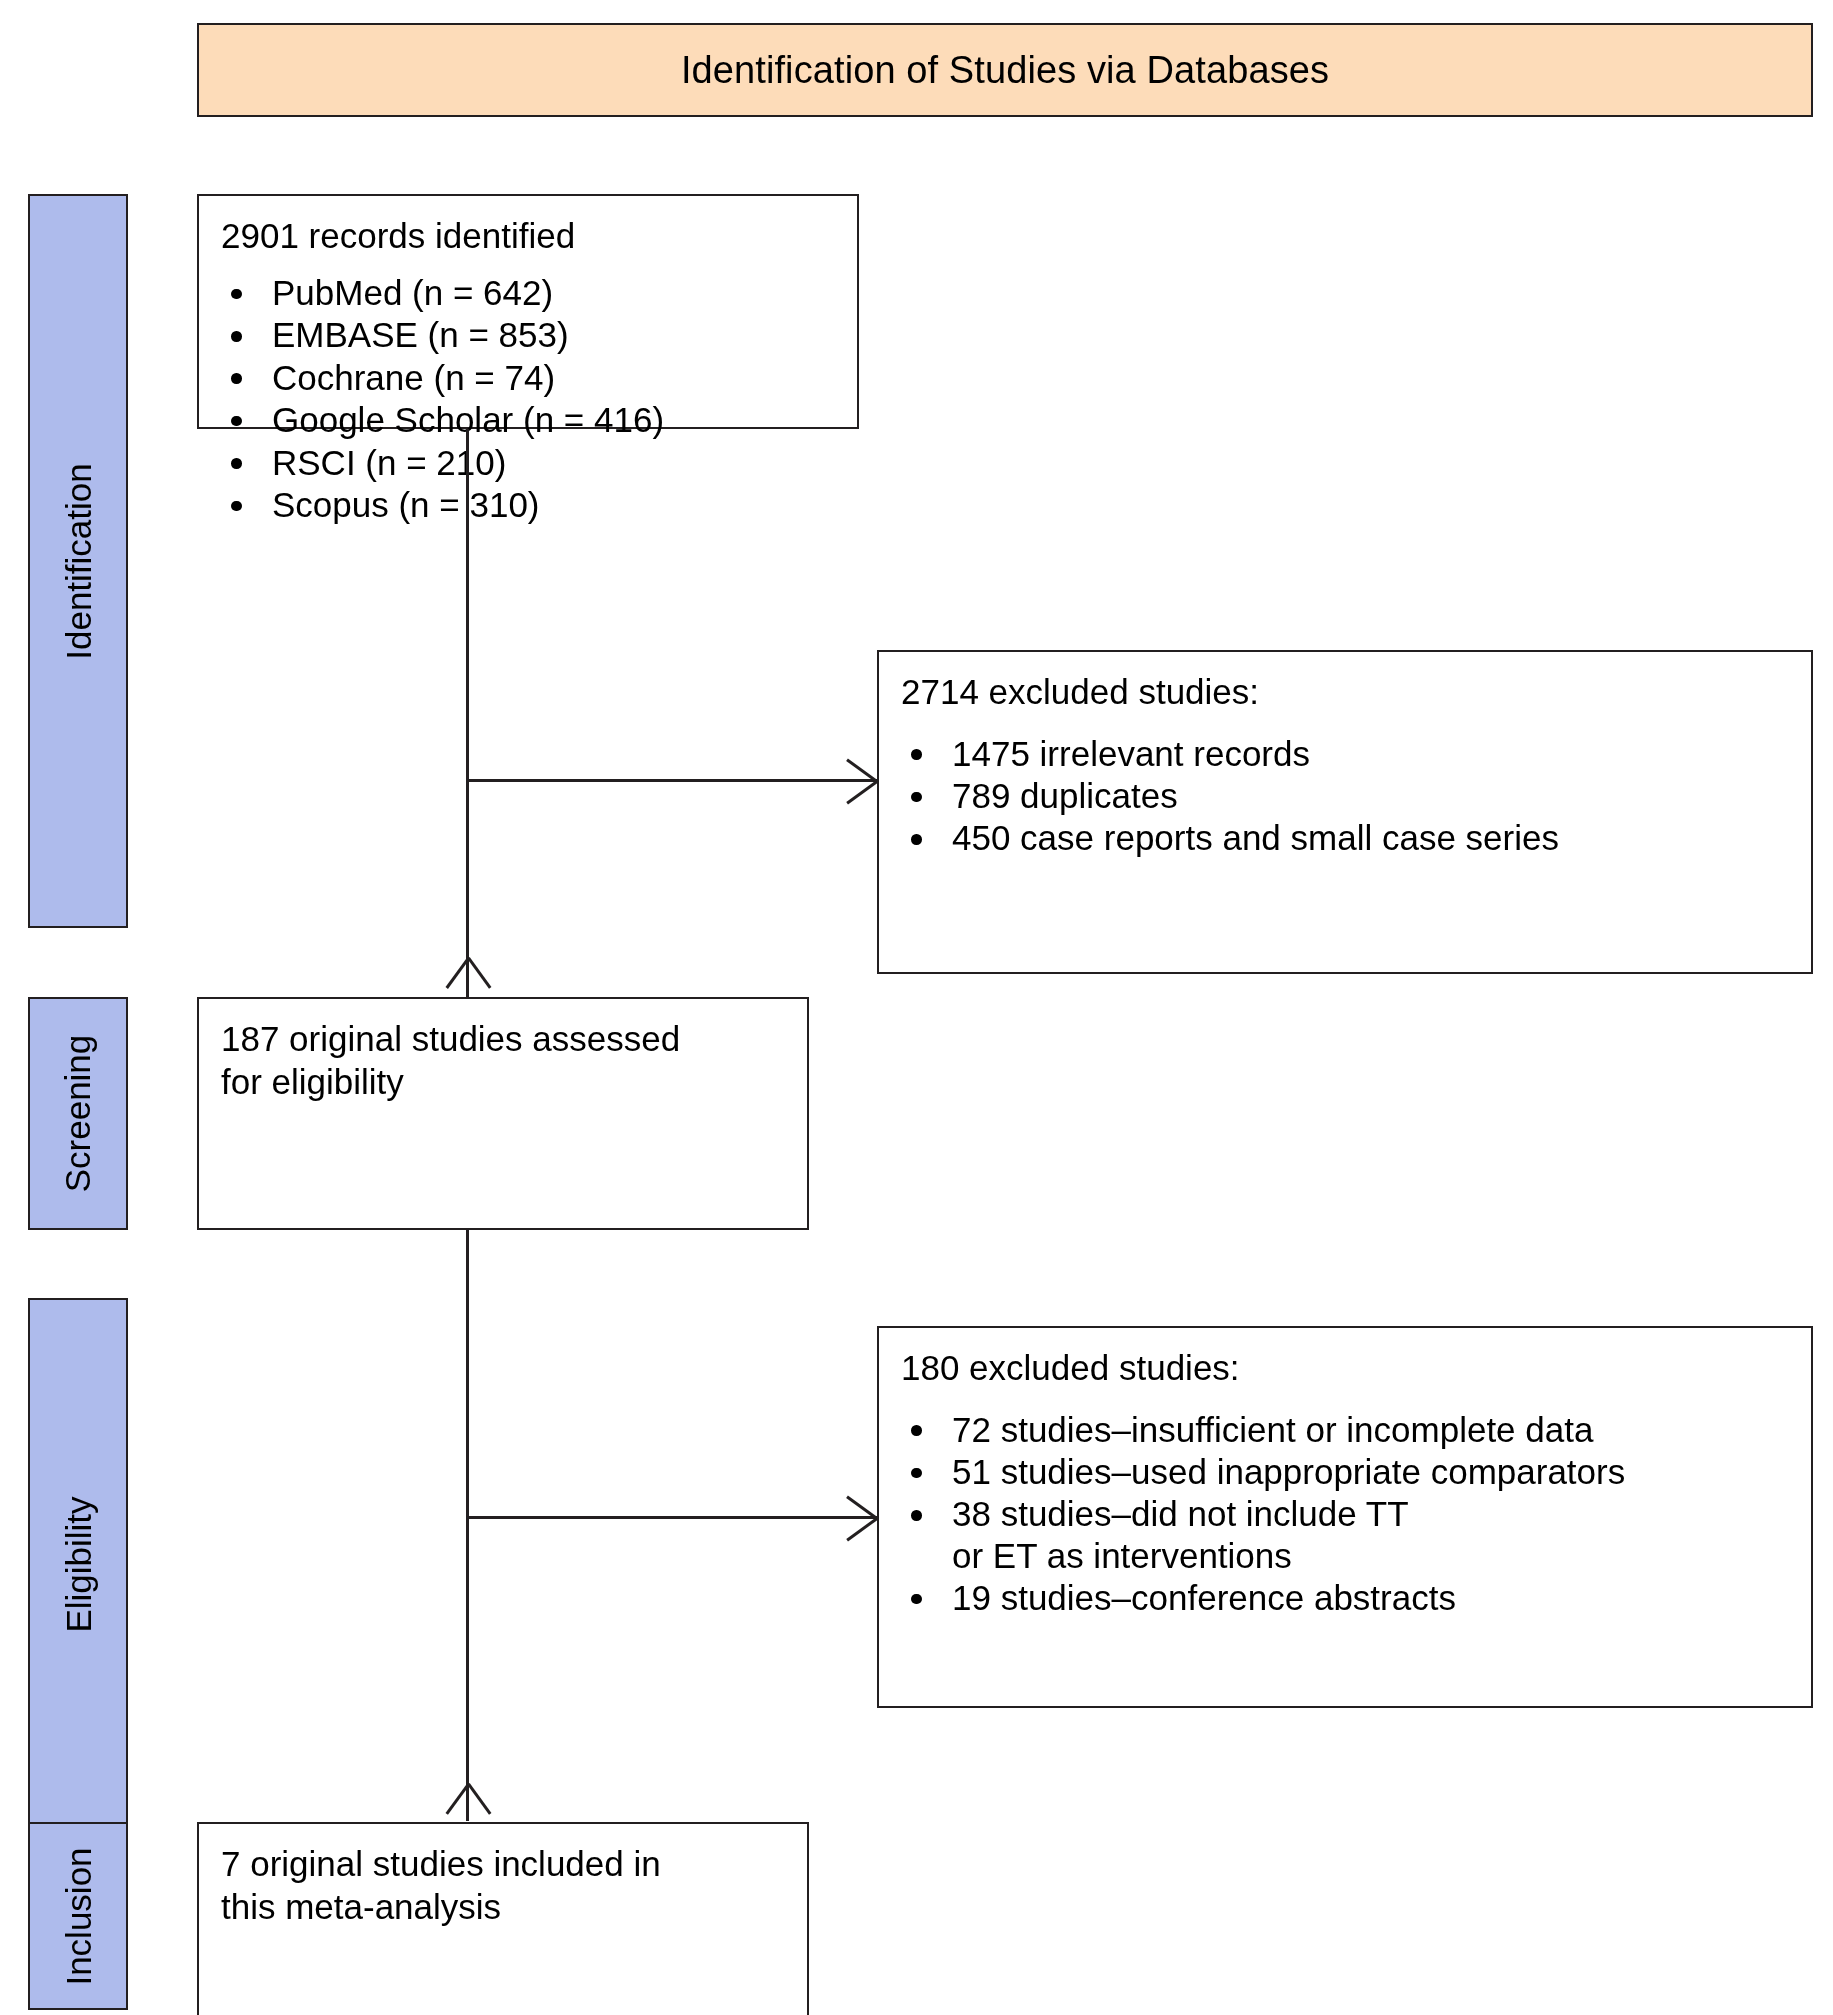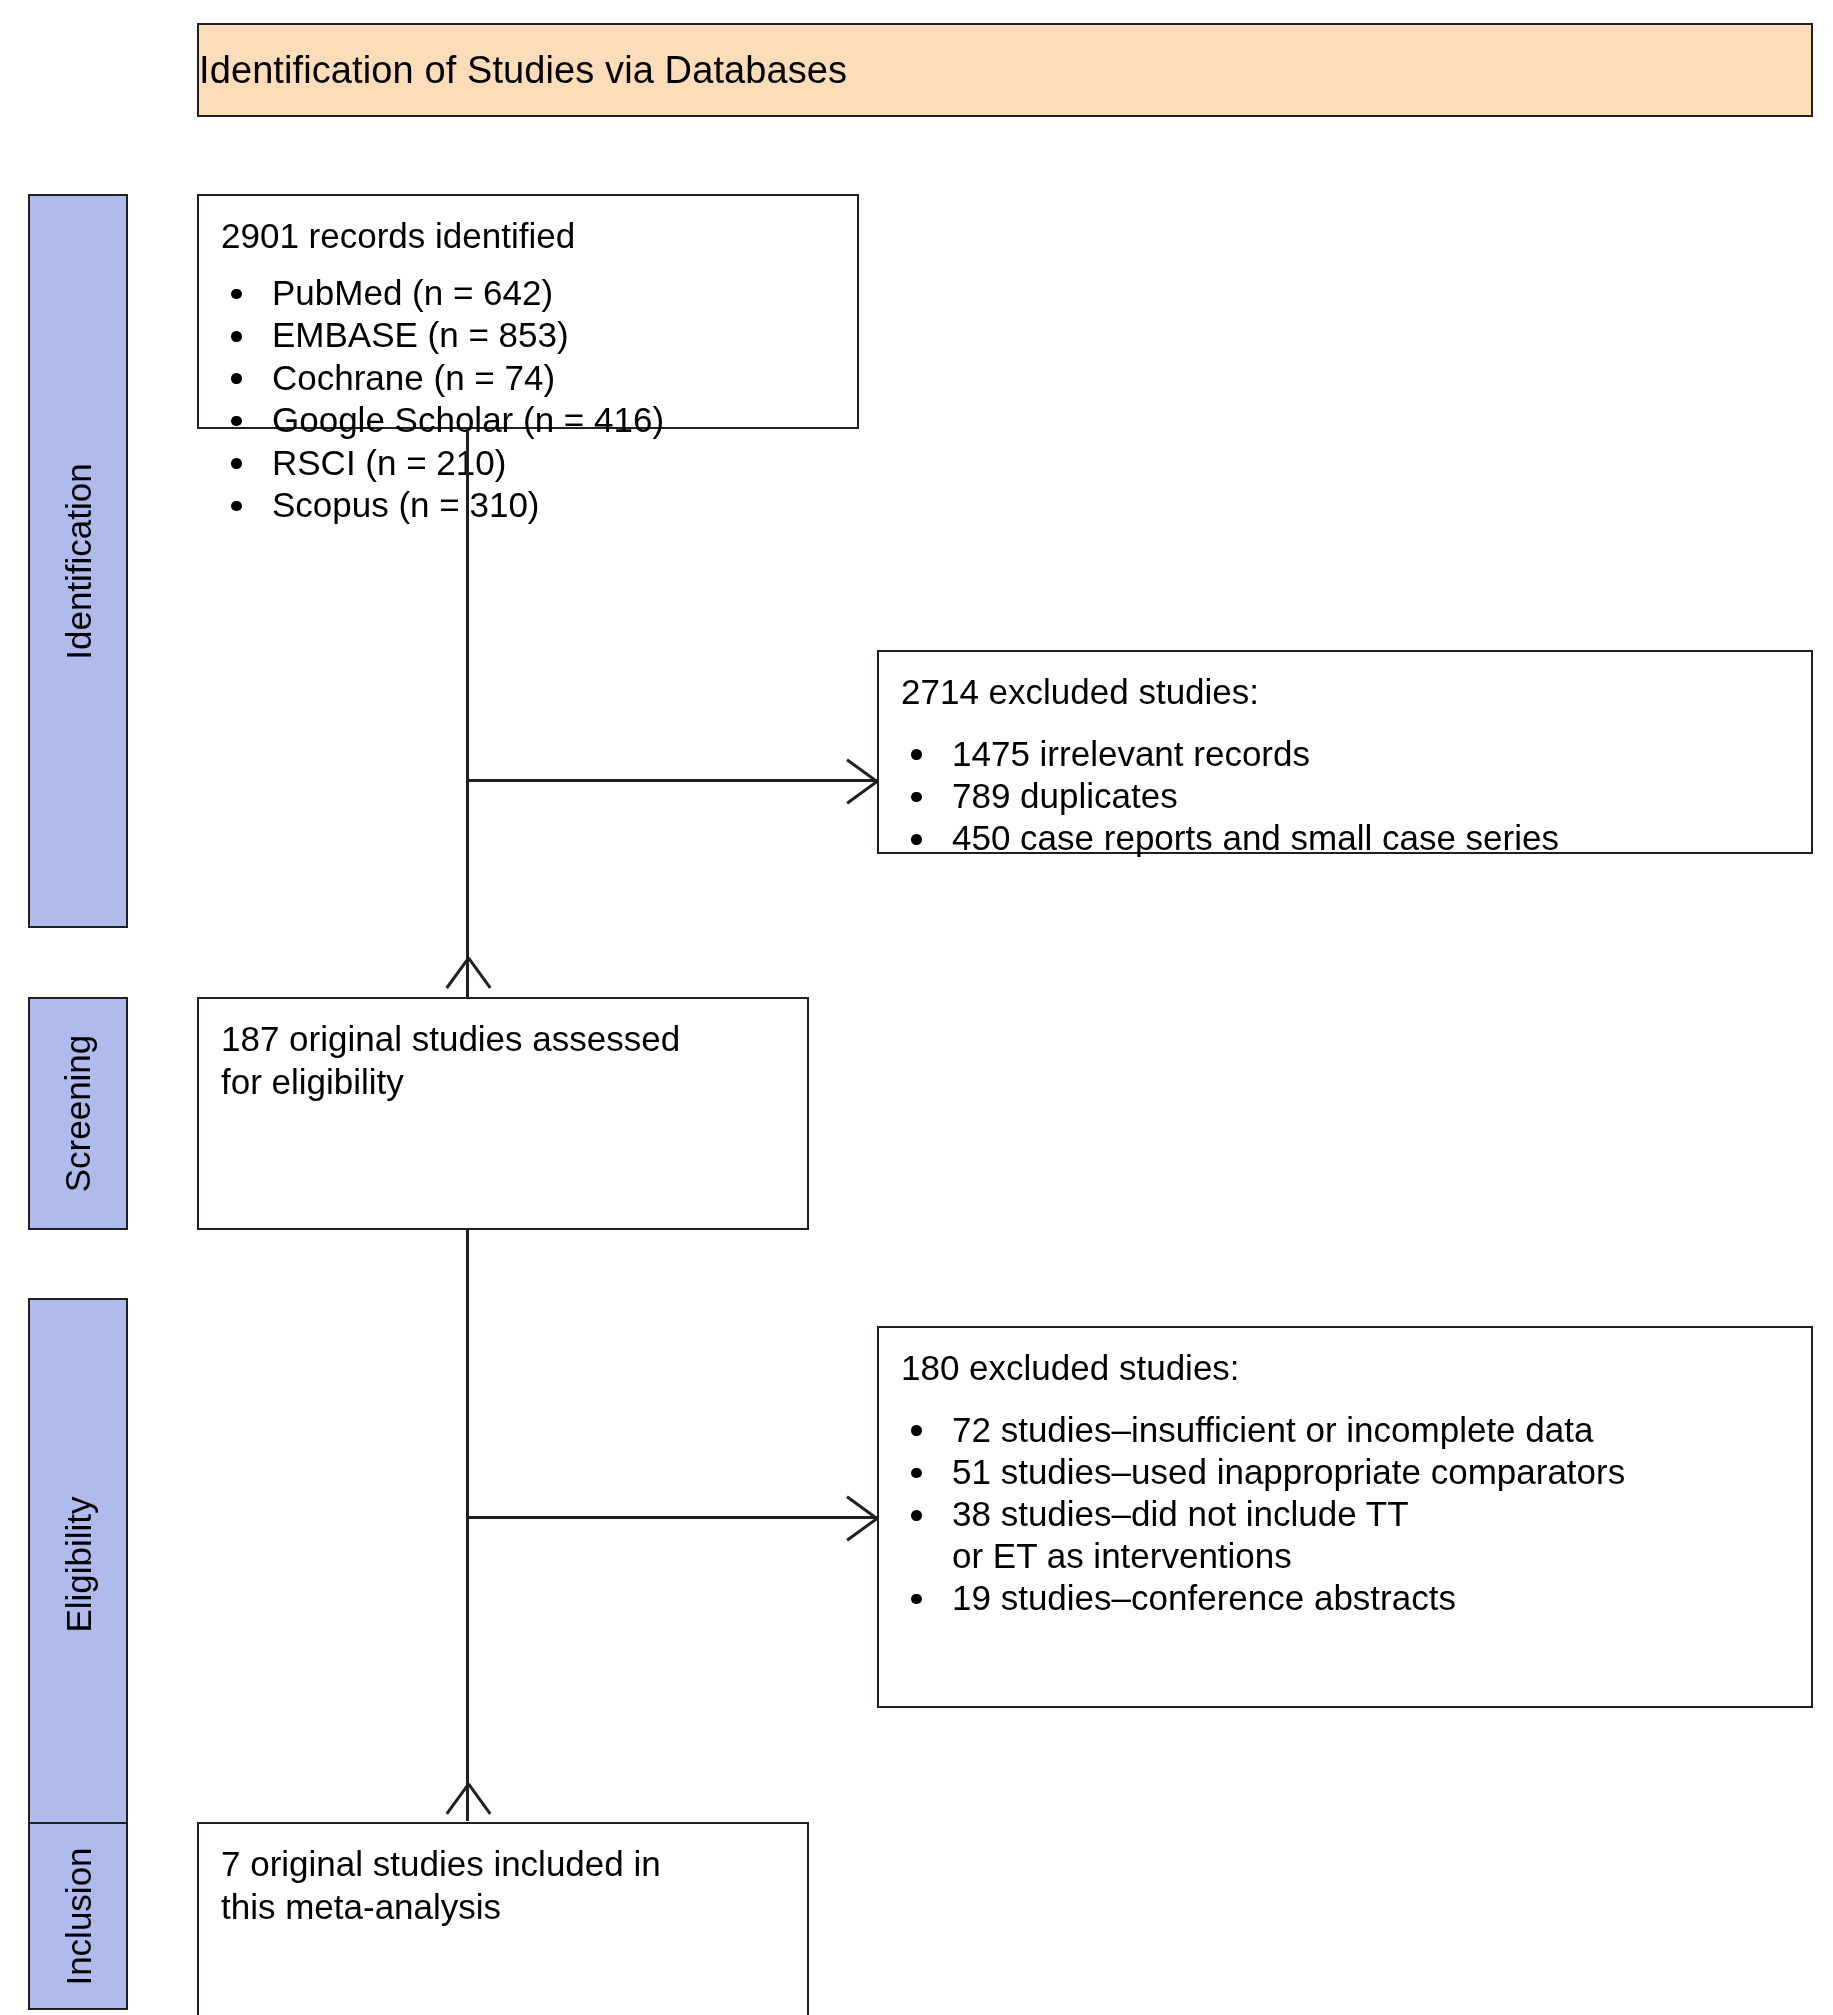--- a/index.html
+++ b/index.html
@@ -24,20 +24,21 @@
     position: absolute;
     left: 197px;
     top: 23px;
     width: 1616px;
     height: 94px;
     background: #FDDCB9;
     border: 2.8px solid #231f20;
     box-sizing: border-box;
     display: flex;
     align-items: center;
+    justify-content: center;
   }
   .banner-title {
     font-size: 38px;
     line-height: 1;
     letter-spacing: 0.1px;
     color: #000;
     white-space: nowrap;
   }
 
   
@@ -66,21 +67,21 @@
 
   
   .box {
     position: absolute;
     background: #ffffff;
     border: 2.8px solid #231f20;
     box-sizing: border-box;
     padding: 19px 22px 11px 22px;
   }
   #box-identified { left: 197px;  top: 194px;  width: 662px; height: 235px; }
-  #box-excluded-1 { left: 877px; top: 650px; width: 936px; height: 204px; }
+  #box-excluded-1 { left: 877px; top: 650px; width: 936px; height: 324px; }
   #box-assessed   { left: 197px;  top: 997px; width: 612px; height: 233px; }
   #box-excluded-2 { left: 877px; top: 1326px; width: 936px; height: 382px; }
   #box-included   { left: 197px;  top: 1822px; width: 612px; height: 221px; }
 
   .box-heading {
     font-size: 35px;
     line-height: 1.22;
     margin: 0;
     font-weight: 400;
     color: #000;

